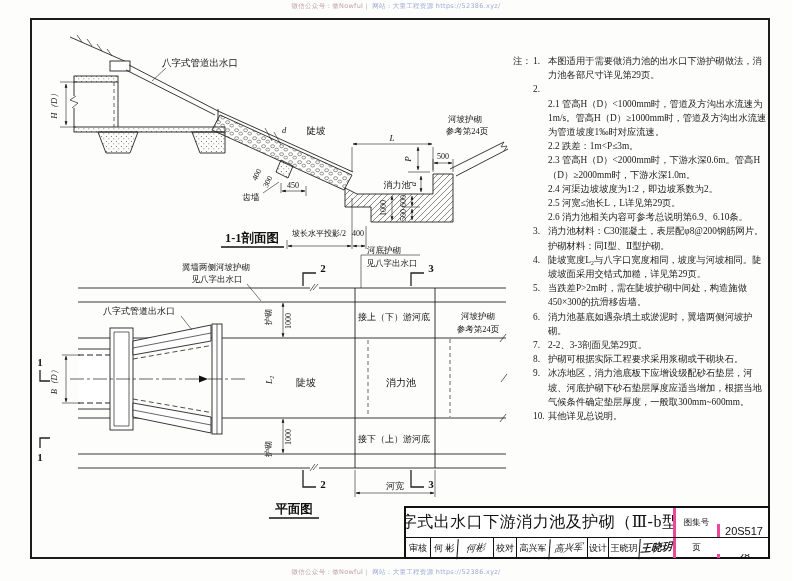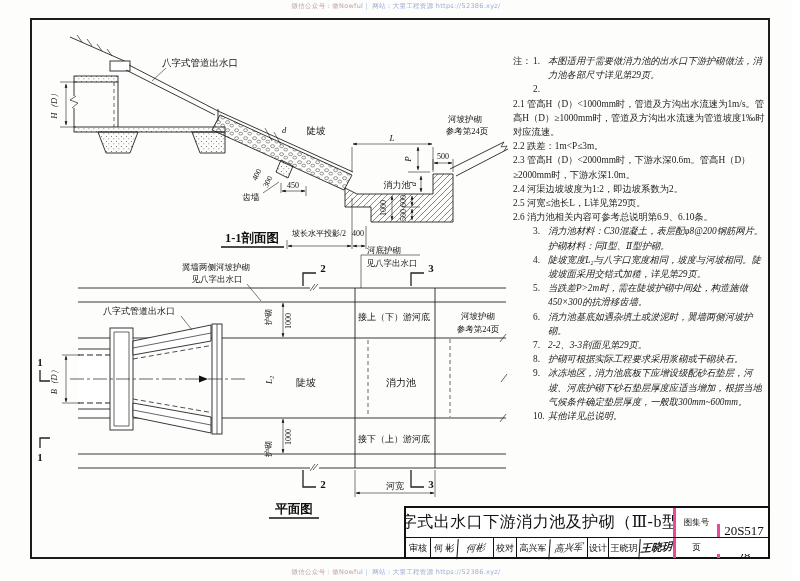--- a/index.html
+++ b/index.html
@@ -19,36 +19,36 @@
   .t10{font-size:10px}.ttl{font-size:12.5px;font-weight:bold}
   .it{font-style:italic}
   .mk{font-size:11px;font-weight:bold}
 
   
   #notes{position:absolute;left:513px;top:54px;width:254px;
          font-size:9.3px;line-height:14.2px;color:#1a1a1a;}
   .note{position:relative;display:flex;padding-left:20px;}
   .note .np{position:absolute;left:0;top:0;width:20px;}
   .note .nn{flex:none;width:15px;}
-  .note .nt{flex:1;font-style:italic;}
-  .note-sub{}
+  .note .nt{flex:1;}
+  .note-sub{margin-left:35px;}
 
   
   #tblock{position:absolute;left:404px;top:506px;width:366px;height:53px;
           box-sizing:border-box;border:2px solid #111;background:#fff;}
   .tb-r1{display:grid;grid-template-columns:267px 44px 51px;height:29px;}
   .tb-r2{display:grid;grid-template-columns:24px 27px 36px 23px 33px 38px 21px 31px 34px 44px 51px;
          height:20px;border-top:1.5px solid #111;}
   .tb-c{display:flex;align-items:center;justify-content:center;overflow:hidden;
         border-left:1px solid #111;white-space:nowrap;}
   .tb-c:first-child{border-left:none;}
   .tb-heavy{border-left:3px solid #ec4899;}
   .tb-title{font-size:16px;font-weight:normal;letter-spacing:.5px;}
   .tb-lab{font-size:8.5px;}
-  .tb-num{font-size:13px;font-family:Liberation Serif, serif;margin-top:16px;}
+  .tb-num{font-size:11px;font-family:Liberation Sans, sans-serif;margin-top:16px;}
   .tb-name{font-size:9px;}
   .tb-sig{font-size:9.5px;font-style:italic;transform:rotate(-4deg) skewX(-8deg);color:#1a1a1a;}
   .tb-sig.bold{font-weight:bold;font-size:10.5px;}
 </style>
 </head>
 <body>
 
 <div id="sheet">
 
   <div id="wm-top" class="wm"><span class="wm-a">微信公众号：做Nowful</span><span class="wm-b">｜ 网站：大量工程资源 https://52386.xyz/</span></div>

